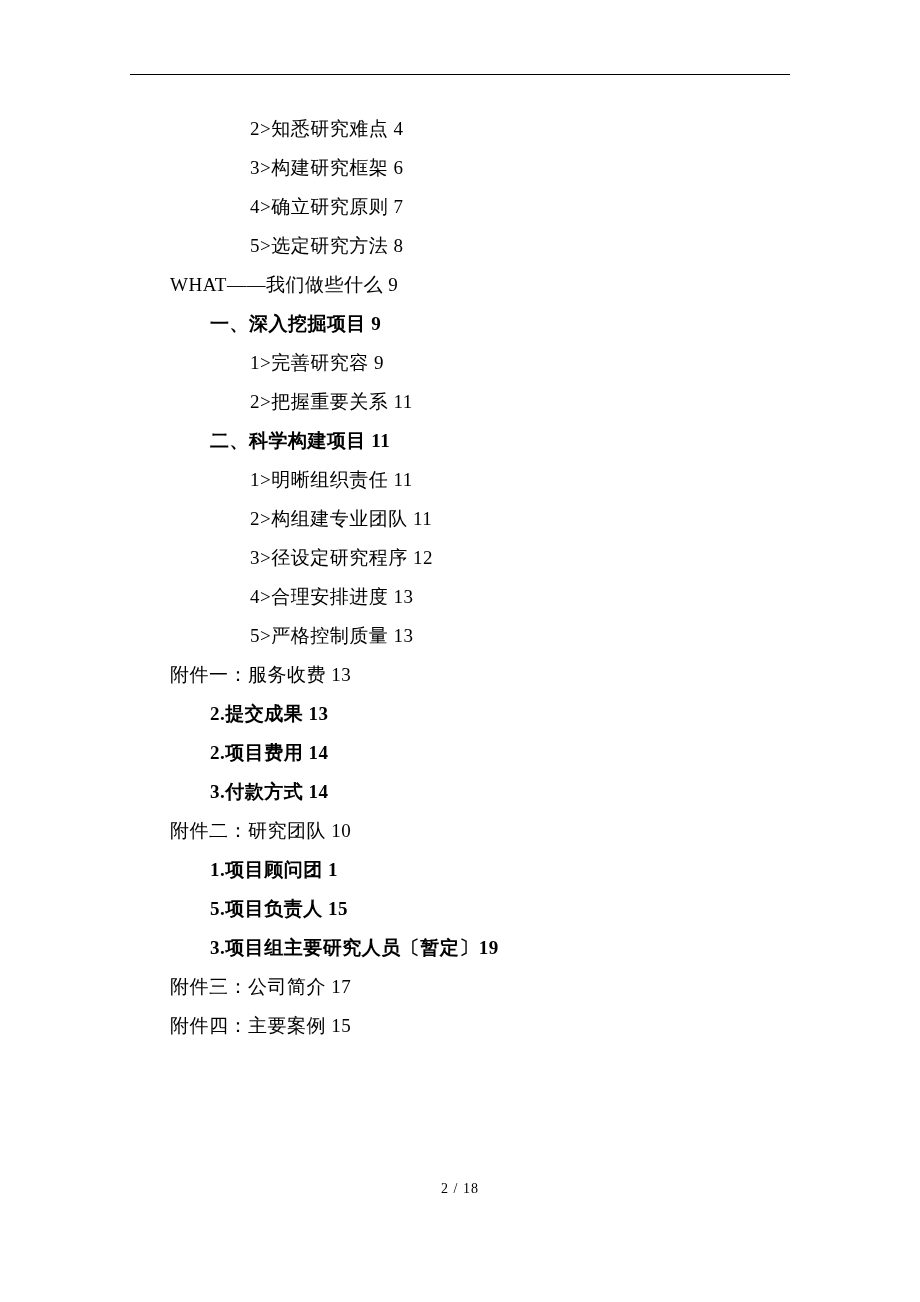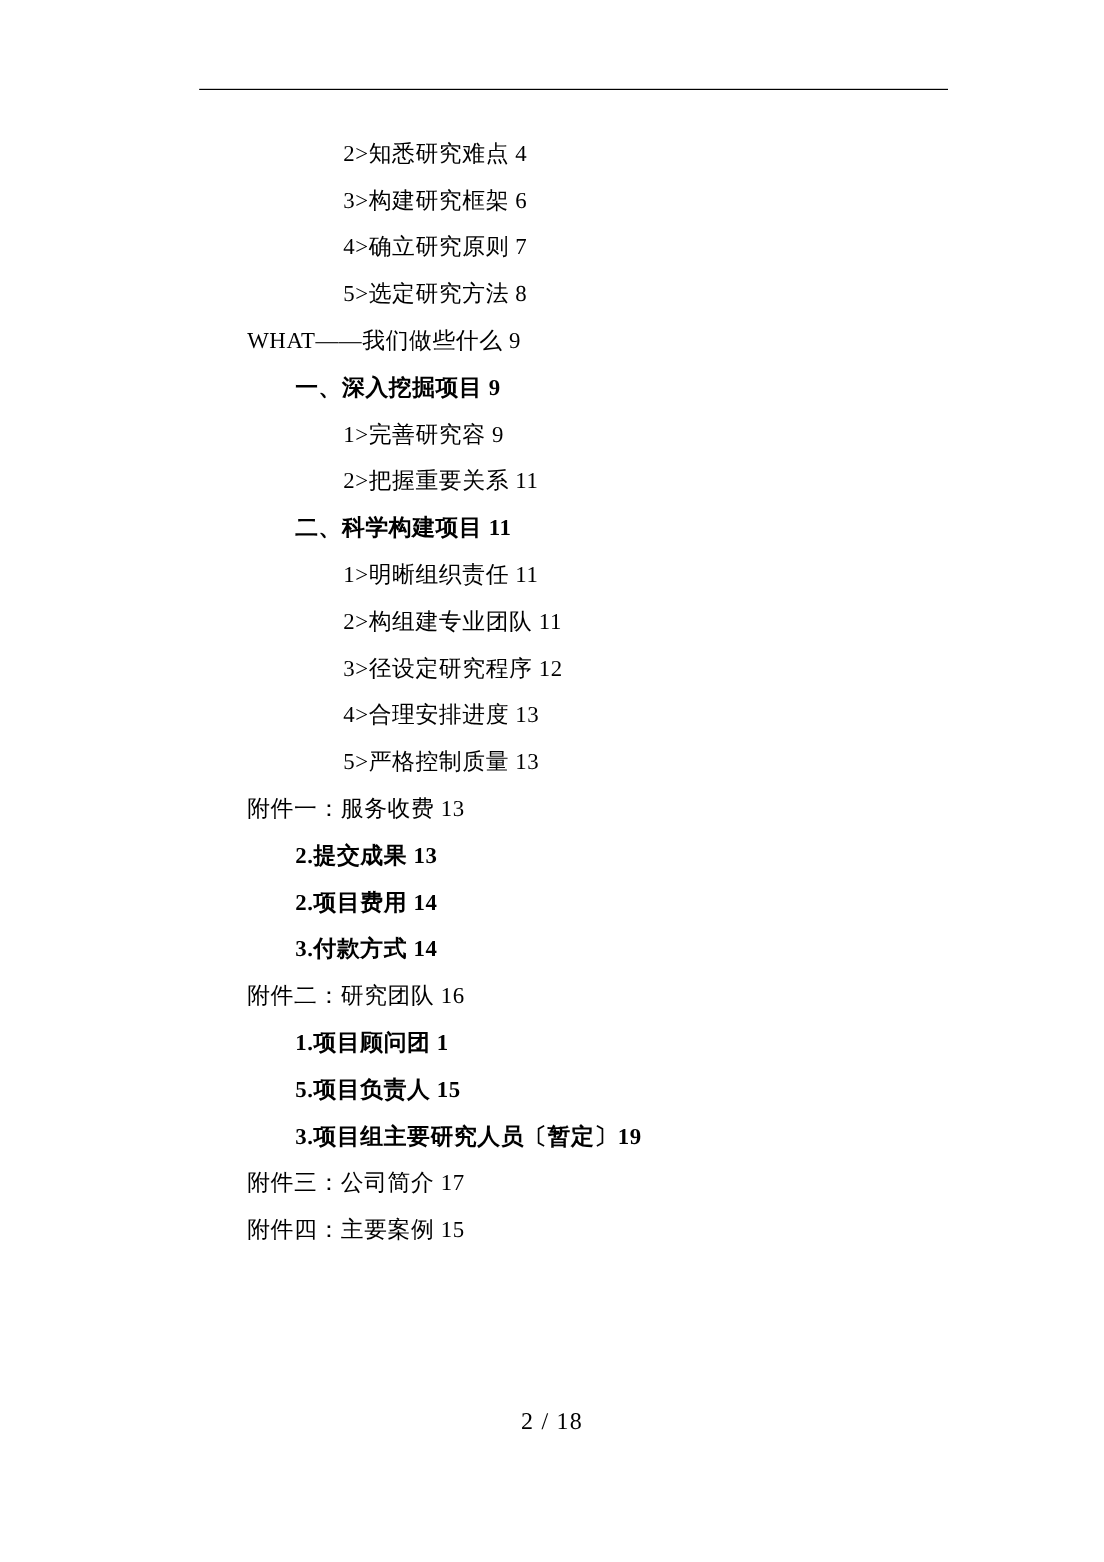--- a/index.html
+++ b/index.html
@@ -7,21 +7,20 @@
       width: 920px;
       height: 1302px;
       background: #fff;
       font-family: "SimSun", "宋体", serif;
       font-size: 19px;
       color: #000;
       position: relative;
     }
     .page {
       padding: 74px 130px 0 130px;
-      margin-left: 36px;
     }
     .hr-line {
       border: none;
       border-top: 1.2px solid #000;
       margin-bottom: 34px;
       width: 100%;
     }
     .toc-line {
       line-height: 39px;
       white-space: nowrap;
@@ -29,21 +28,21 @@
     }
     .indent-1 { padding-left: 40px; }
     .indent-2 { padding-left: 80px; font-weight: bold; }
     .indent-3 { padding-left: 120px; }
     .page-number {
       position: absolute;
       bottom: 105px;
       left: 0;
       width: 100%;
       text-align: center;
-      font-size: 20px;
+      font-size: 14px;
       letter-spacing: 1px;
     }
   </style>
 </head>
 <body>
 
 <div class="page">
   <hr class="hr-line">
   <div id="toc-container">
       <div class="toc-line indent-3">2&gt;知悉研究难点 4</div>
@@ -57,21 +56,21 @@
       <div class="toc-line indent-2">二、科学构建项目 11</div>
       <div class="toc-line indent-3">1&gt;明晰组织责任 11</div>
       <div class="toc-line indent-3">2&gt;构组建专业团队 11</div>
       <div class="toc-line indent-3">3&gt;径设定研究程序 12</div>
       <div class="toc-line indent-3">4&gt;合理安排进度 13</div>
       <div class="toc-line indent-3">5&gt;严格控制质量 13</div>
       <div class="toc-line indent-1">附件一：服务收费 13</div>
       <div class="toc-line indent-2">2.提交成果 13</div>
       <div class="toc-line indent-2">2.项目费用 14</div>
       <div class="toc-line indent-2">3.付款方式 14</div>
-      <div class="toc-line indent-1">附件二：研究团队 16</div>
+      <div class="toc-line indent-1">附件二：研究团队 10</div>
       <div class="toc-line indent-2">1.项目顾问团 1</div>
       <div class="toc-line indent-2">5.项目负责人 15</div>
       <div class="toc-line indent-2">3.项目组主要研究人员〔暂定〕19</div>
       <div class="toc-line indent-1">附件三：公司简介 17</div>
       <div class="toc-line indent-1">附件四：主要案例 15</div>
     </div>
 </div>
 
 <div class="page-number">2 / 18</div>
 

